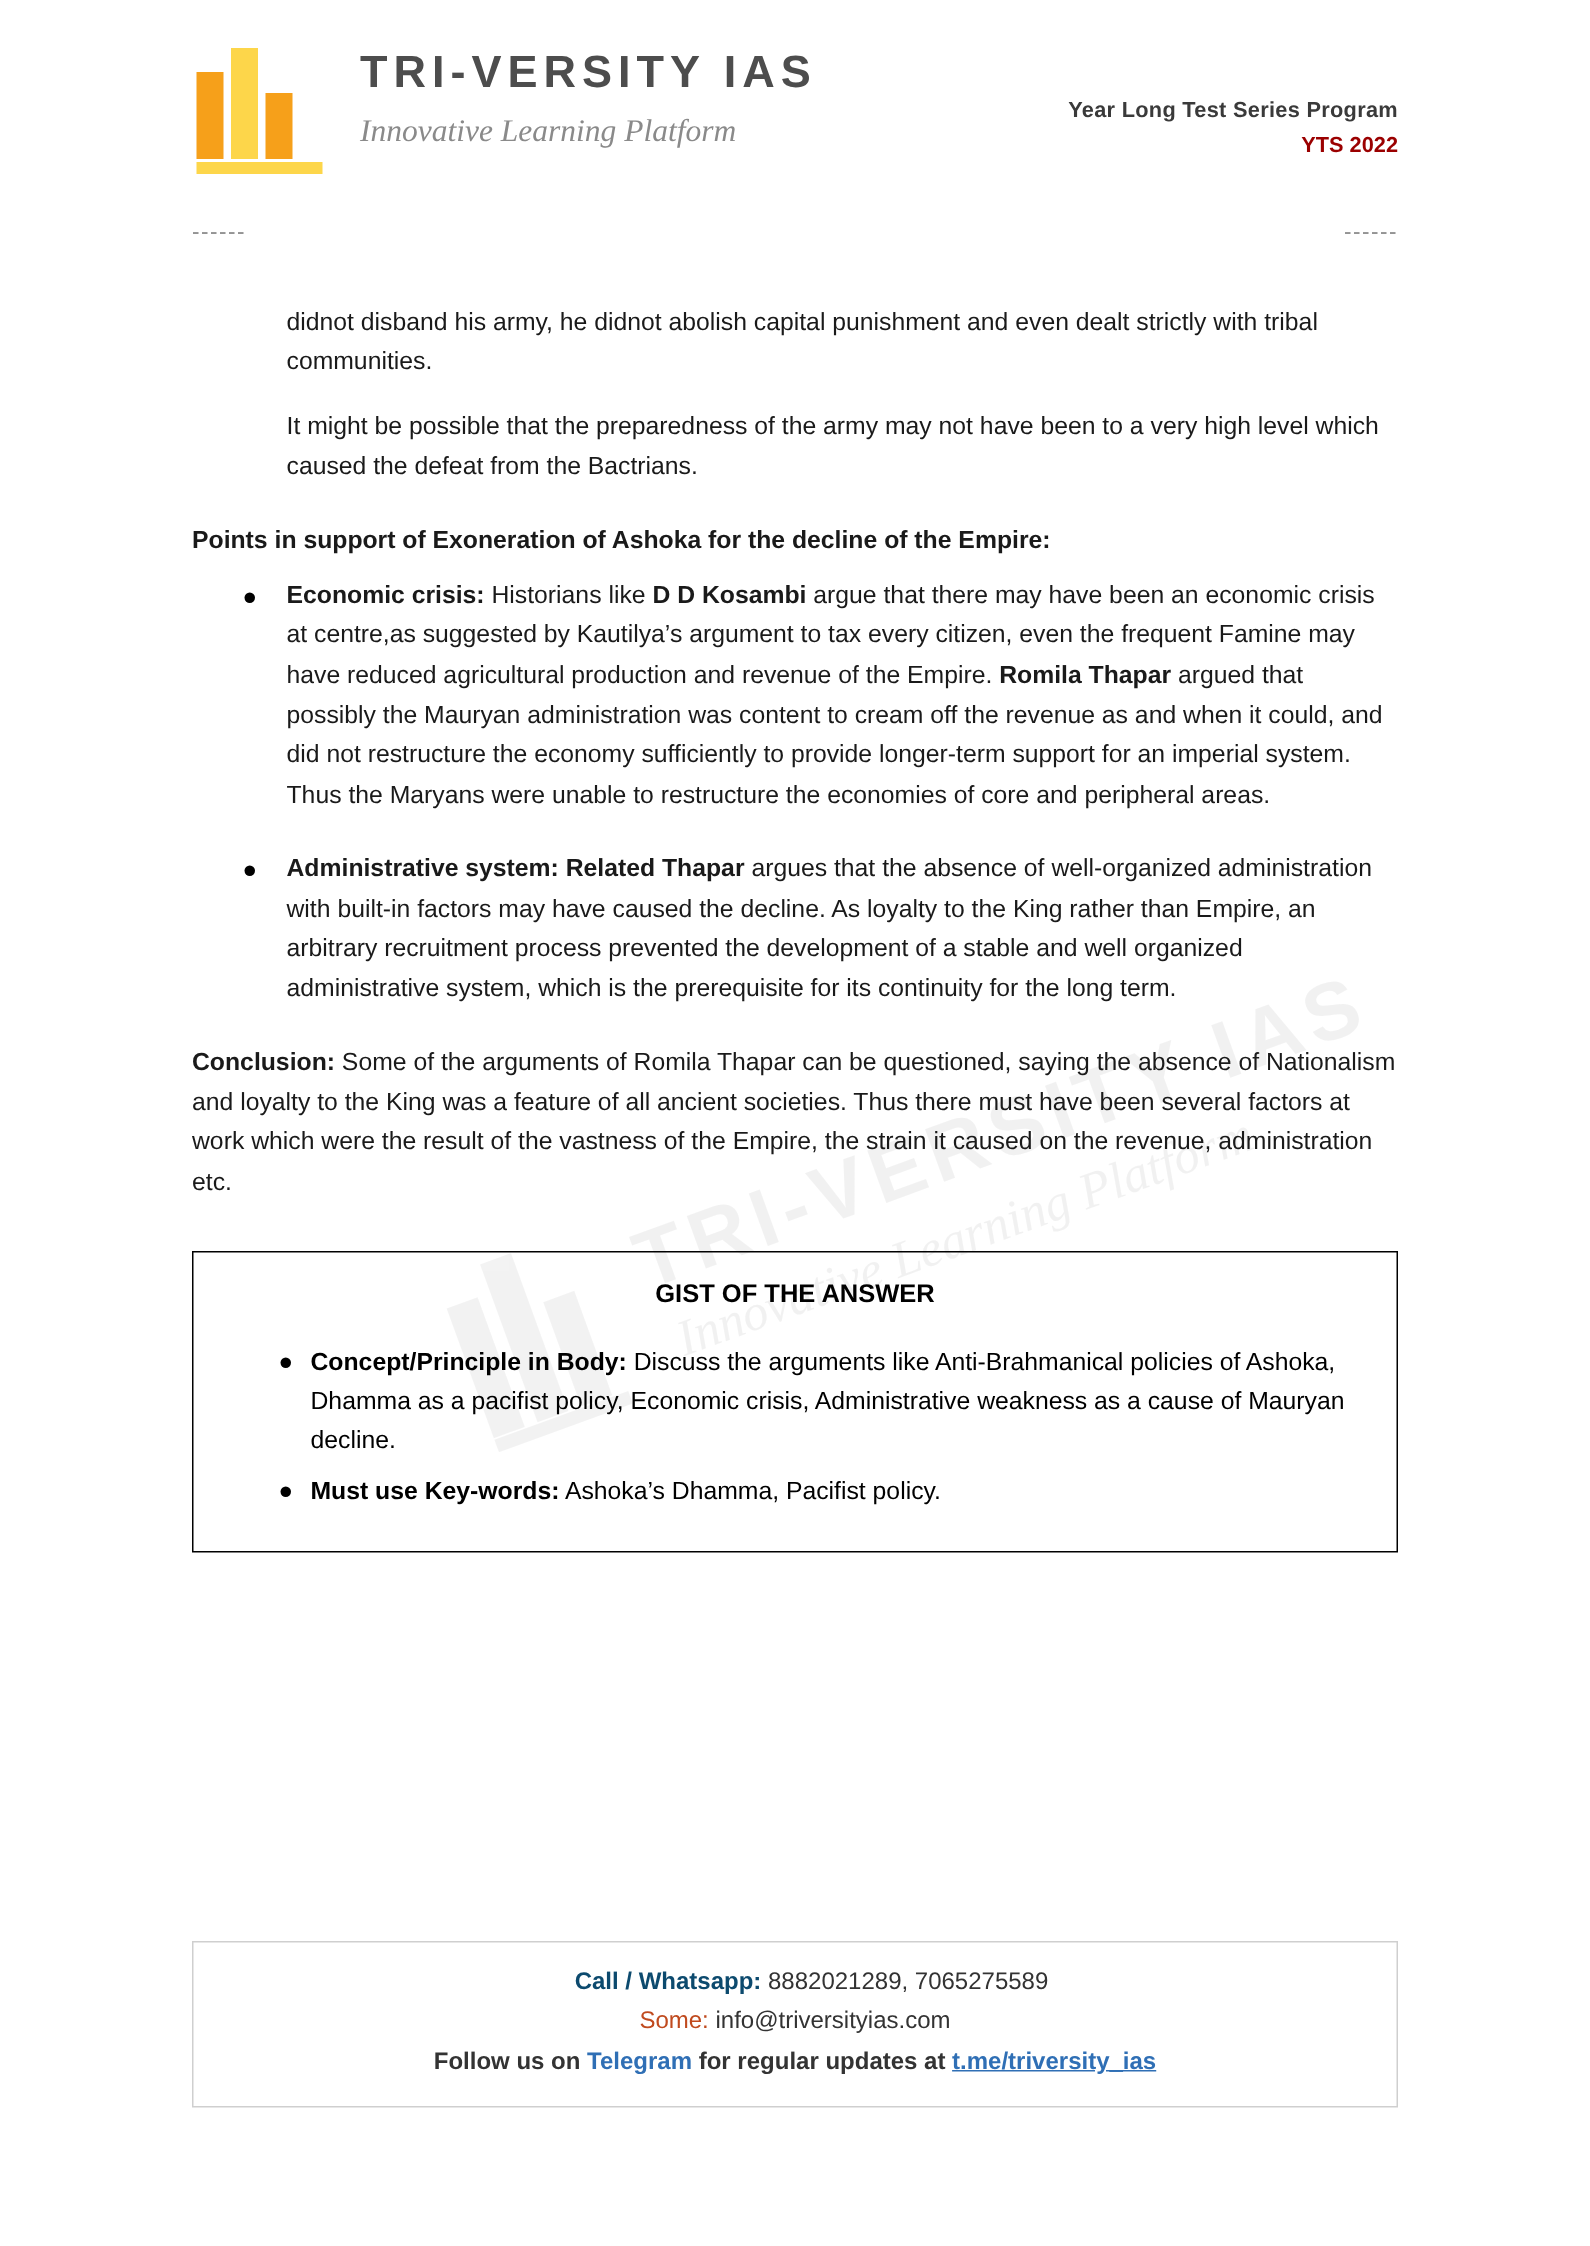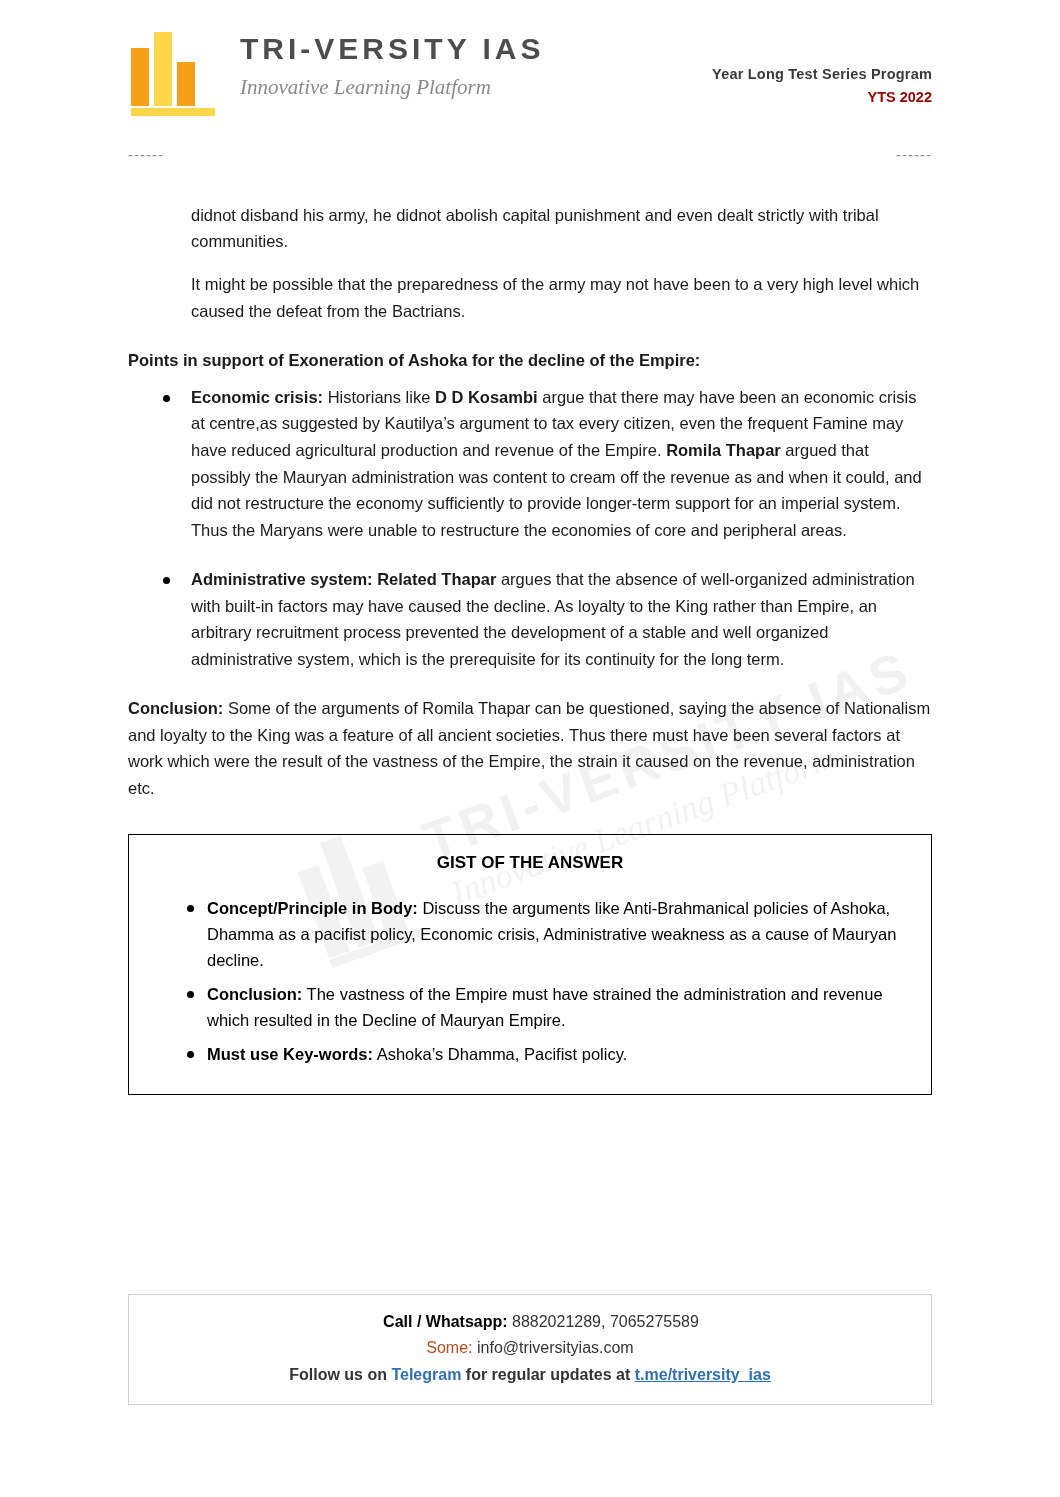--- a/index.html
+++ b/index.html
@@ -253,21 +253,21 @@
     right: 128px;
     bottom: 92px;
     border: 1px solid #cfcfcf;
     padding: 14px 10px 16px 10px;
     box-sizing: border-box;
     text-align: center;
     font-size: 16px;
     line-height: 1.65;
     z-index: 2;
   }
-  .footer .lbl-call { color: #000000; font-weight: bold; margin-left: 22px; }
+  .footer .lbl-call { color: #0c4a6e; font-weight: bold; margin-left: 22px; }
   .footer .num { color: #333; }
   .footer .lbl-email { color: #c04a1e; }
   .footer .email-val { color: #333; }
   .footer .follow { color: #333; font-weight: bold; }
   .footer .tg { color: #2f6fb5; font-weight: bold; }
   .footer .link {
     color: #2f6fb5;
     text-decoration: underline;
     font-weight: bold;
   }
@@ -327,21 +327,20 @@
       </li>
     </ul>
 
     <p class="para-block"><b>Conclusion:</b><span> Some of the arguments of Romila Thapar can be questioned, saying the absence of Nationalism and loyalty to the King was a feature of all ancient societies. Thus there must have been several factors at work which were the result of the vastness of the Empire, the strain it caused on the revenue, administration etc.</span></p>
   </div>
 
   <div class="gist-box">
     <div class="gist-title">GIST OF THE ANSWER</div>
     <ul class="gist-list">
       <li><b>Concept/Principle in Body:</b><span> Discuss the arguments like Anti-Brahmanical policies of Ashoka, Dhamma as a pacifist policy, Economic crisis, Administrative weakness as a cause of Mauryan decline.</span></li>
-      <li><b>Conclusion:</b><span> The vastness of the Empire must have strained the administration and revenue which resulted in the Decline of Mauryan Empire.</span></li>
       <li><b>Must use Key-words:</b><span> Ashoka’s Dhamma, Pacifist policy.</span></li>
     </ul>
   </div>
 
   <div class="footer">
     <div>
       <span class="lbl-call">Call / Whatsapp:</span><span class="num"> 8882021289, 7065275589</span>
     </div>
     <div>
       <span class="lbl-email">Some:</span><span class="email-val"> info@triversityias.com</span>

